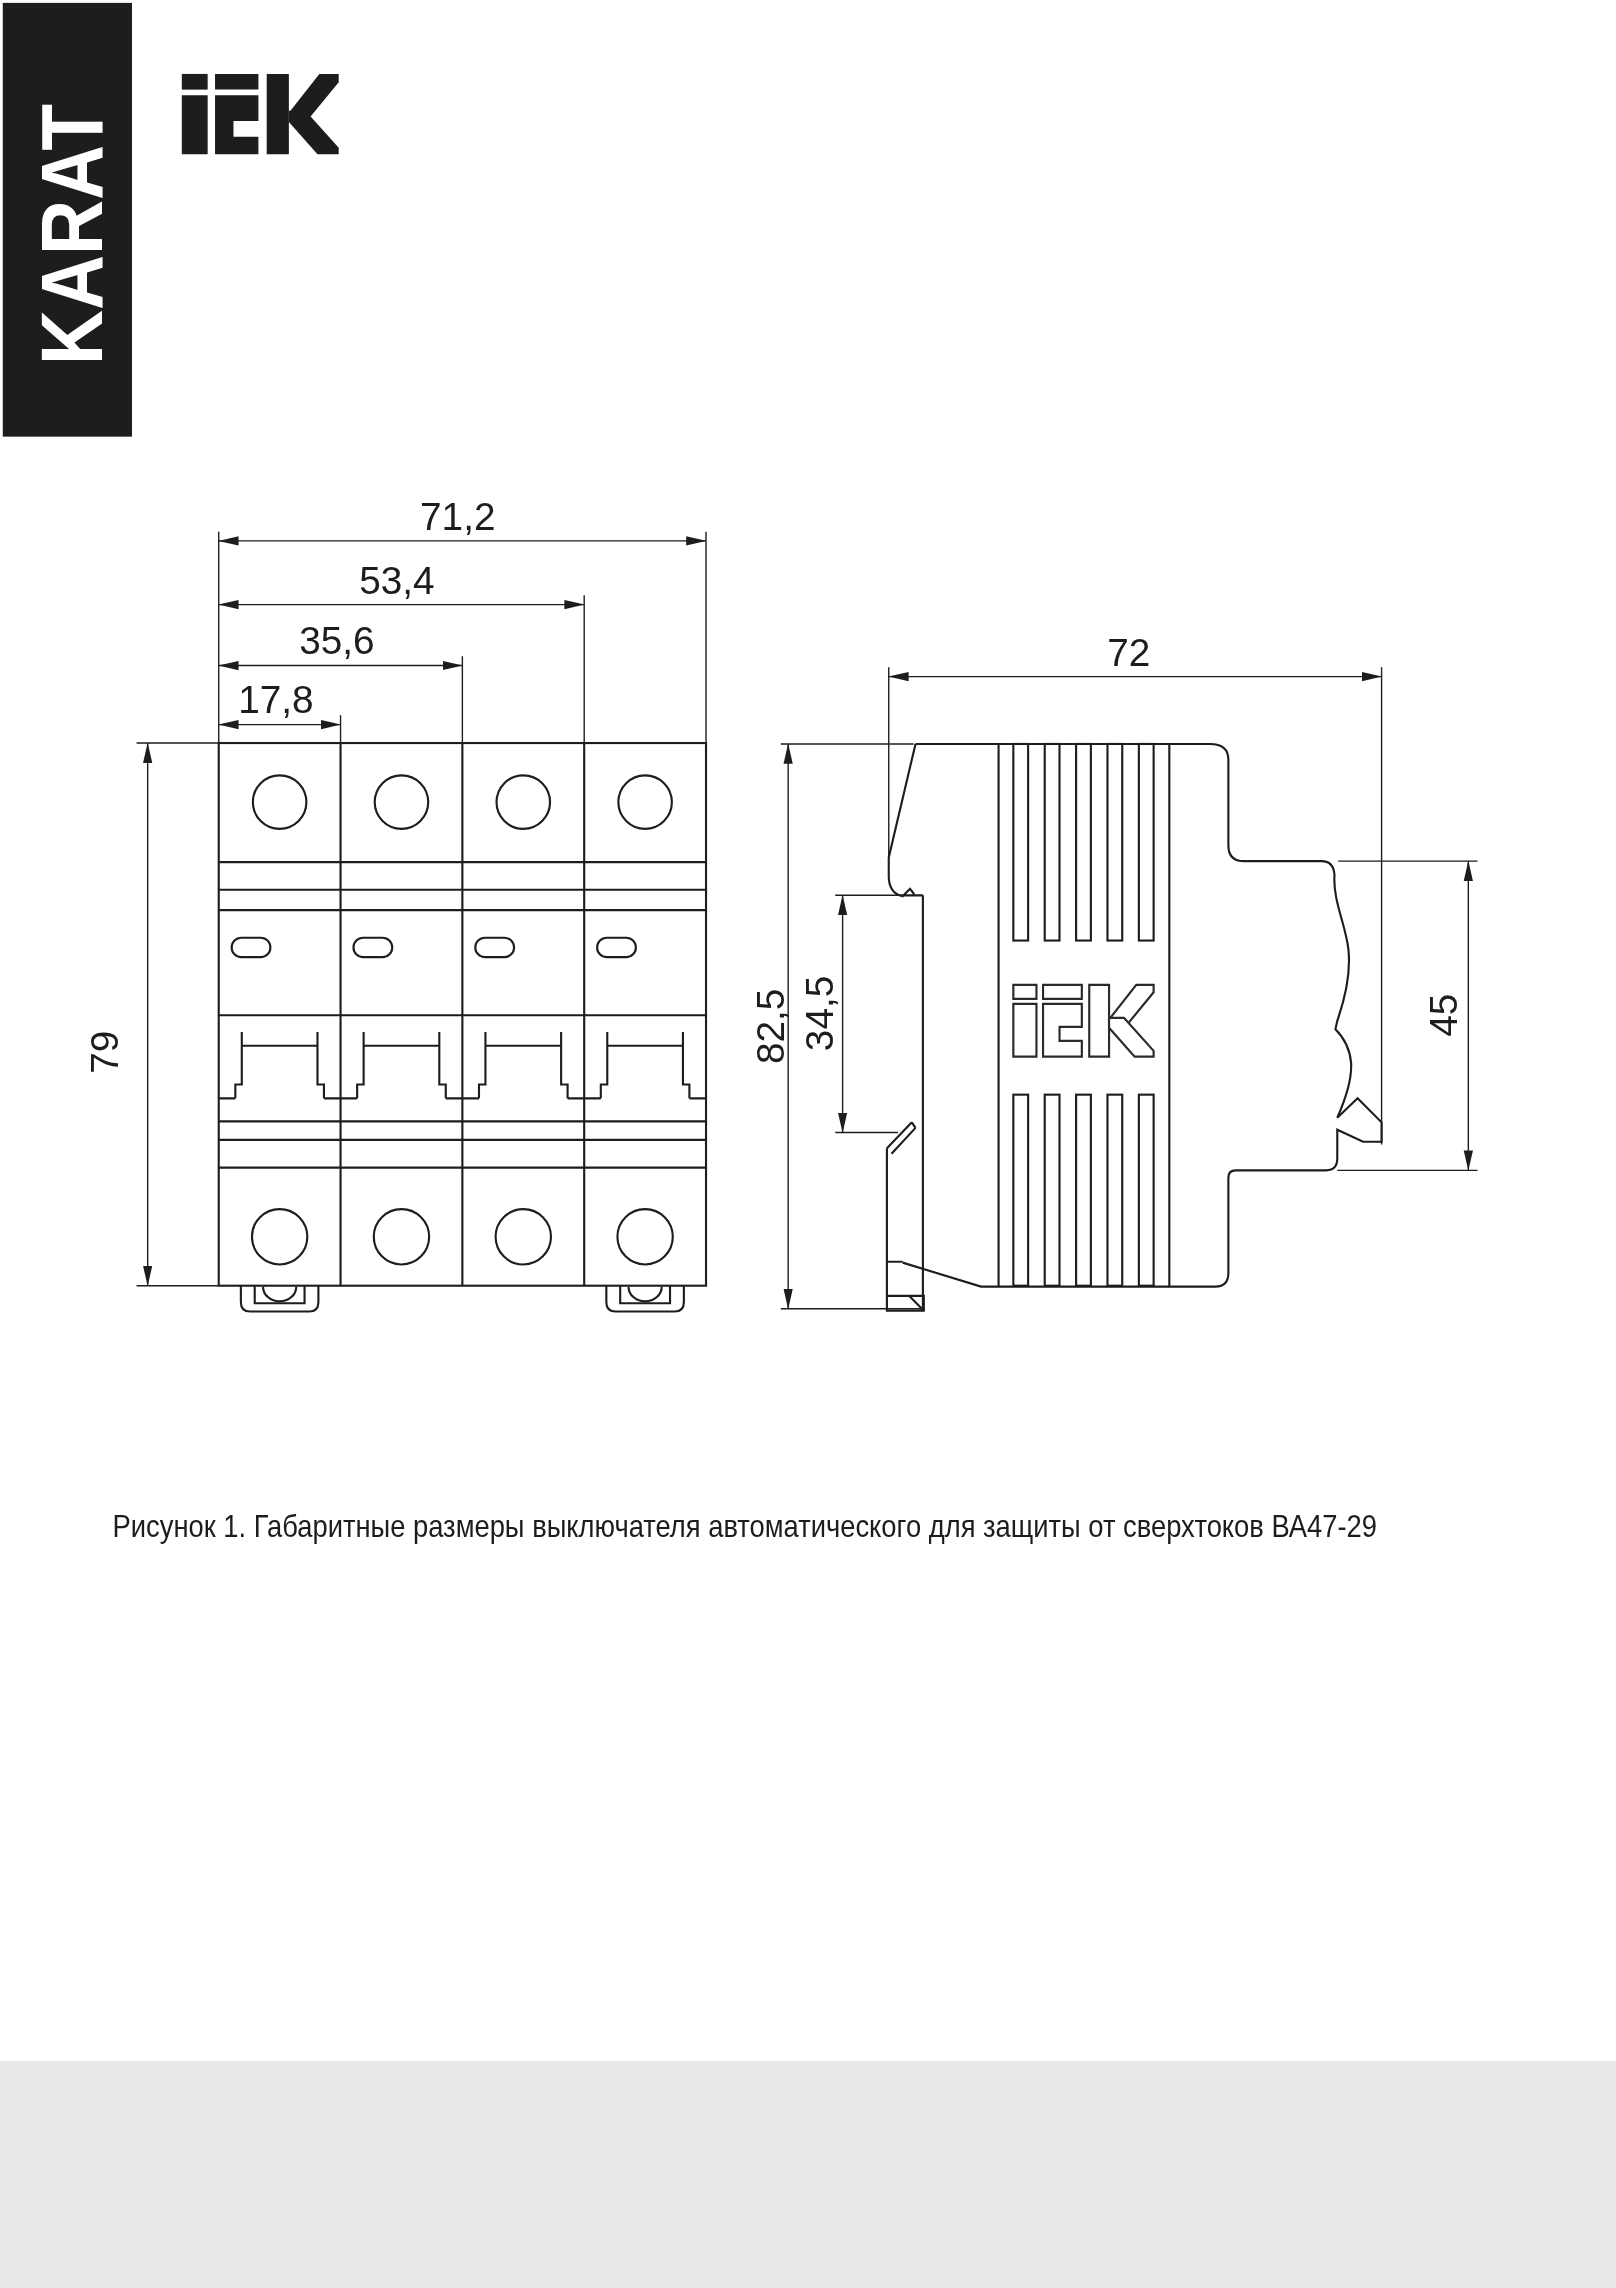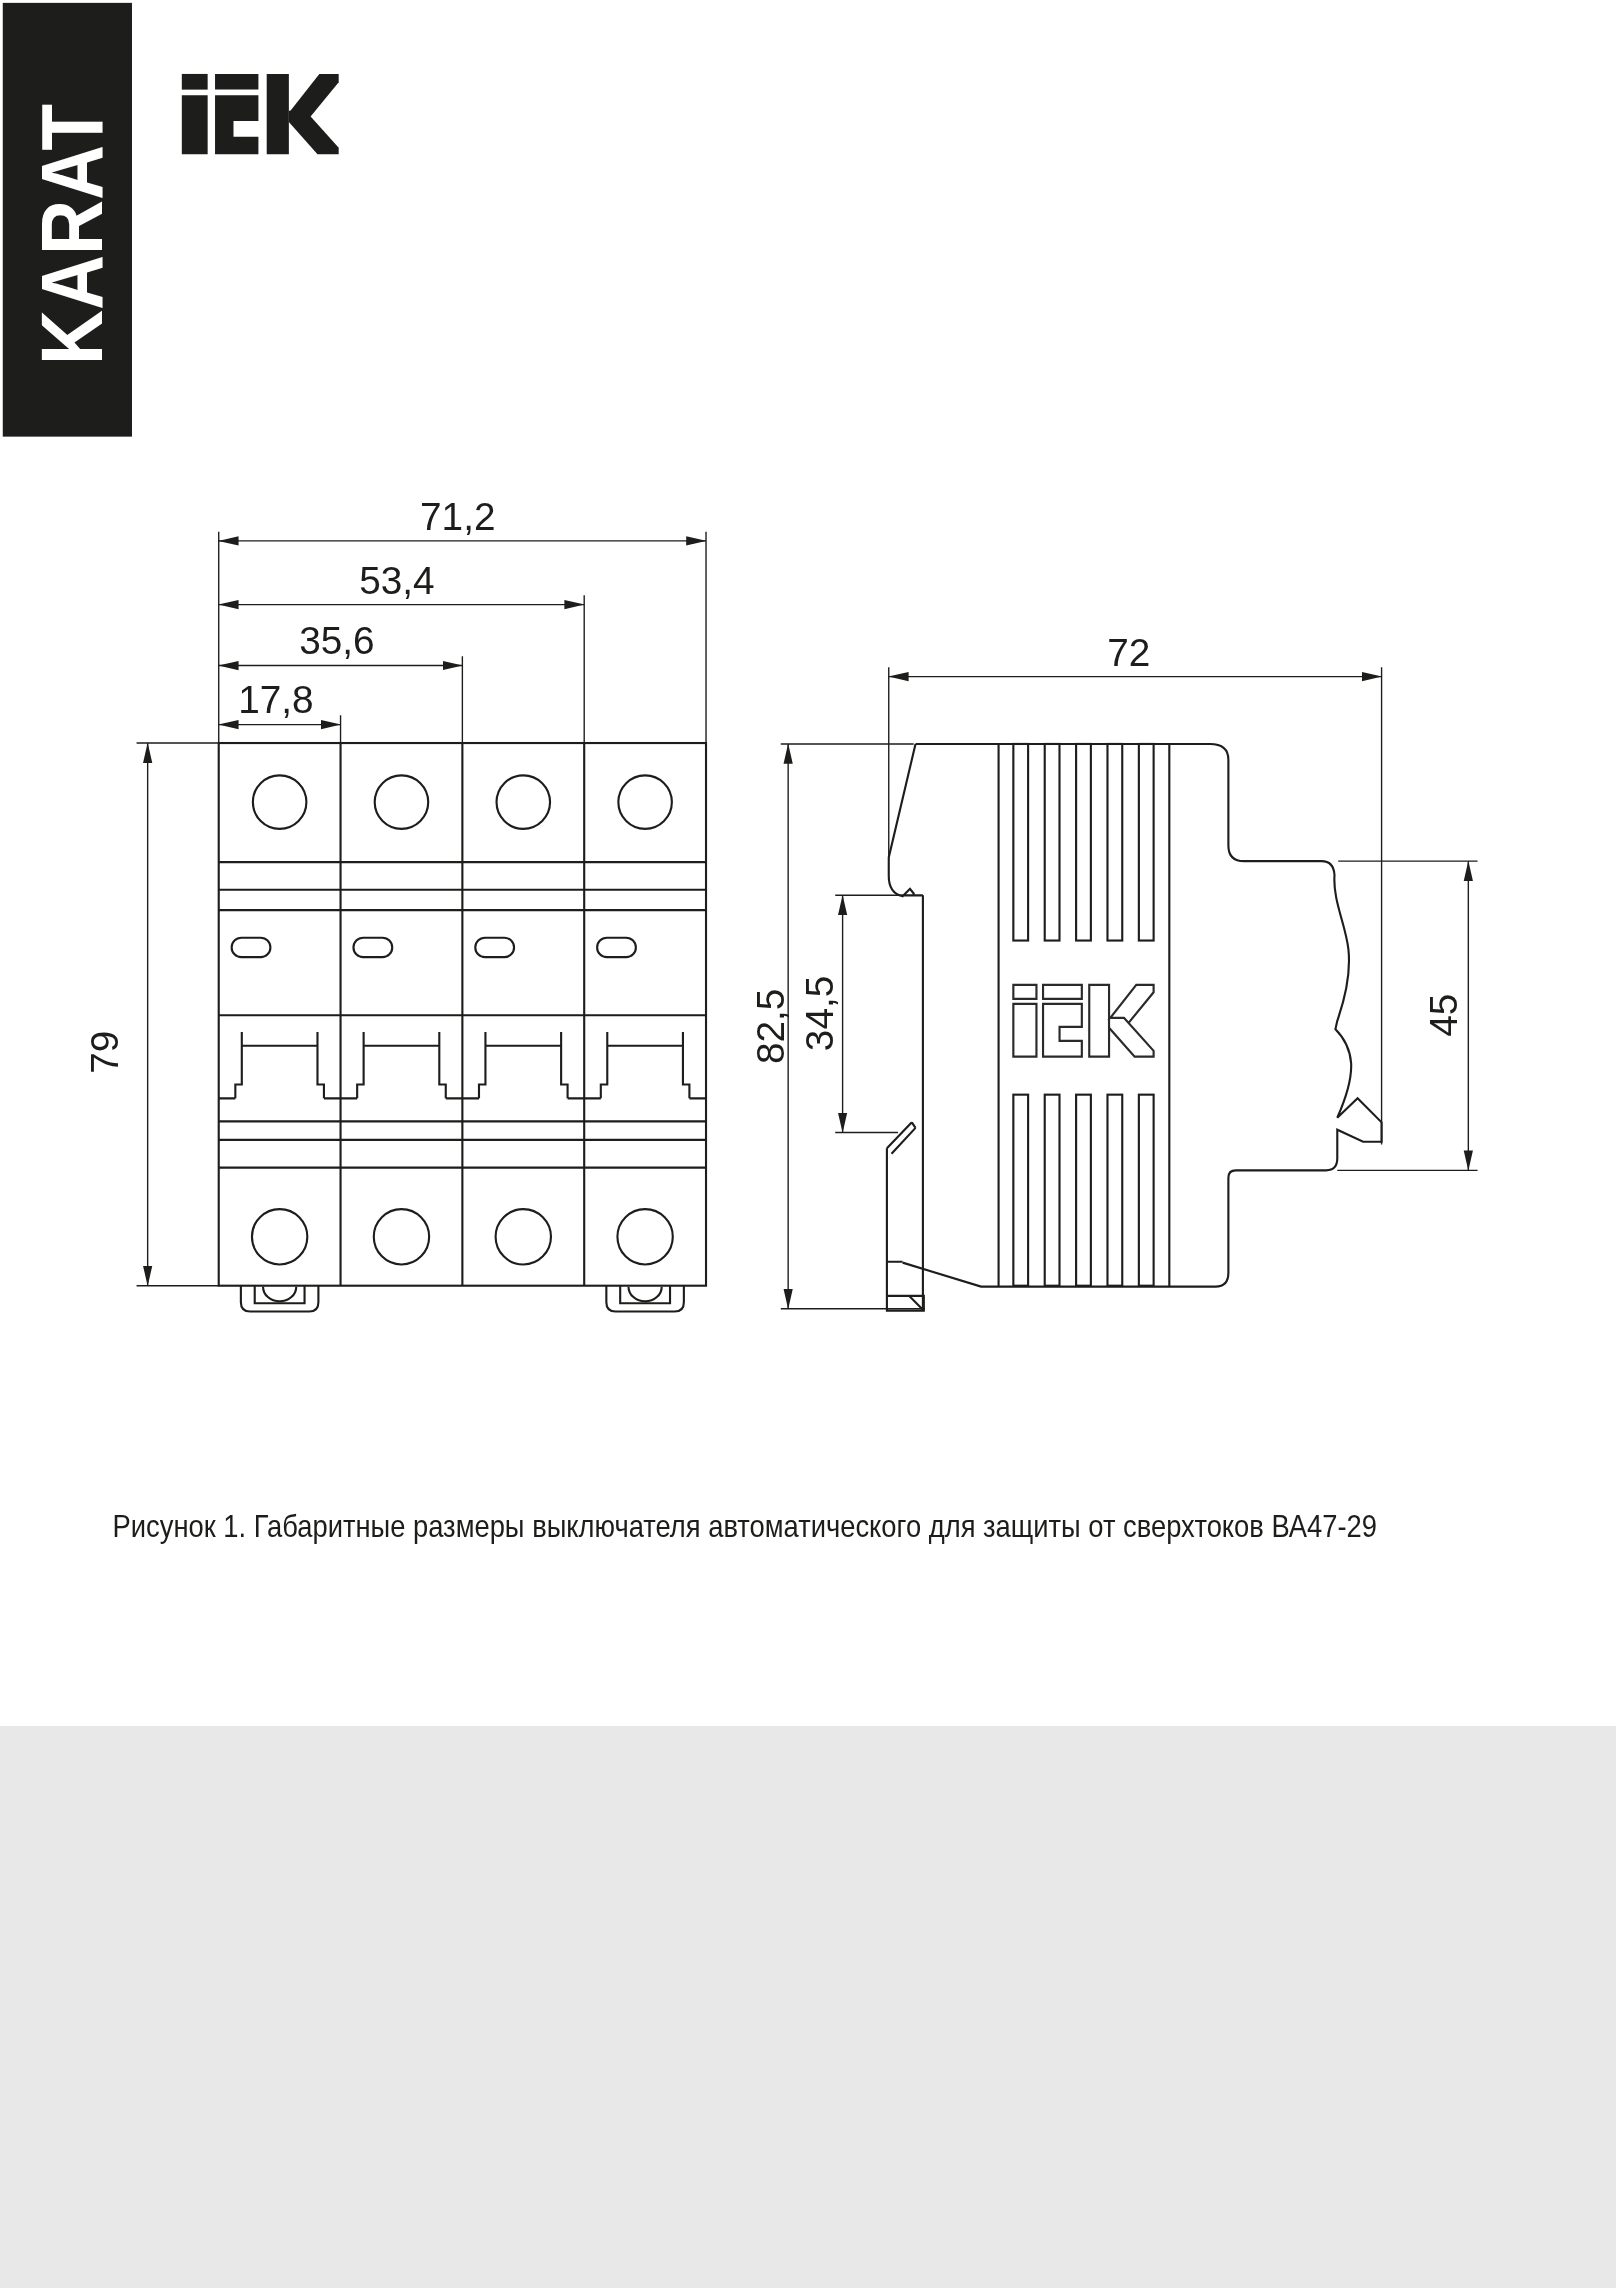--- a/index.html
+++ b/index.html
@@ -1,18 +1,18 @@
 <!DOCTYPE html>
 <html style="font-size:14.8px"><head>
 <meta charset="utf-8">
 <style>
   html,body{margin:0;padding:0;background:#e8e8e8;}
   .page{
     position:relative;
-    width:1616px;height:1726px;
+    width:1616px;height:2061px;
     margin:0 auto;
     background:#ffffff;
     font-family:"Liberation Sans", sans-serif;
     overflow:hidden;
   }
   svg{position:absolute;left:0;top:0;}
   
   .ln{stroke:#1d1d1b;stroke-width:2.3;fill:none;stroke-linejoin:miter;}
   .thin{stroke:#1d1d1b;stroke-width:1.5;fill:none;}
   .arrfill{fill:#1d1d1b;}

